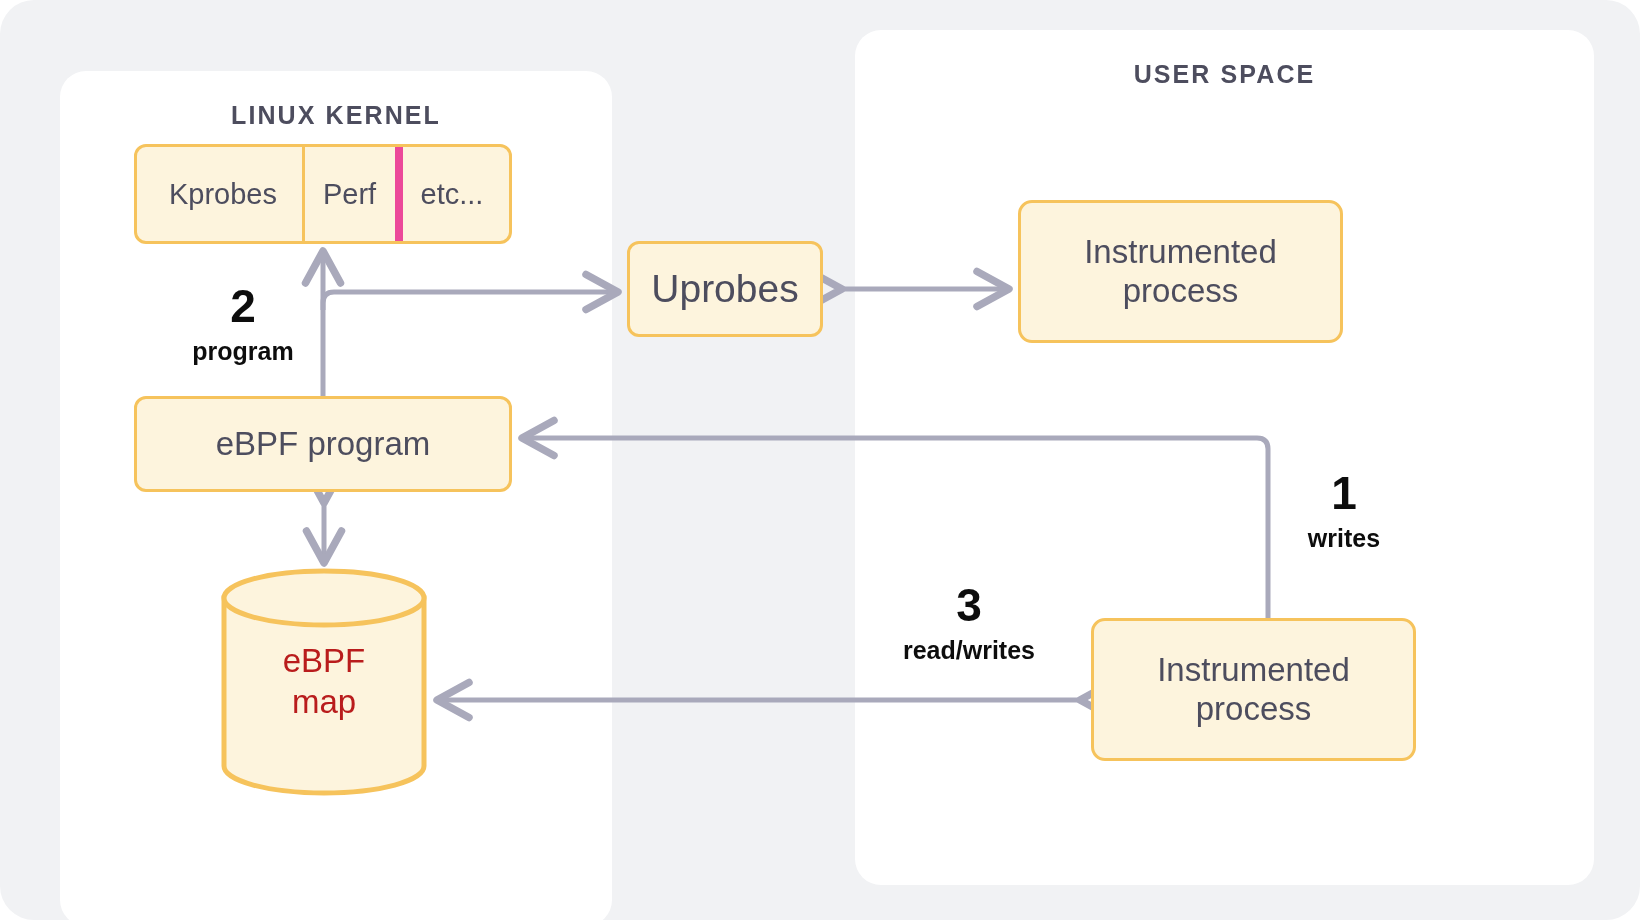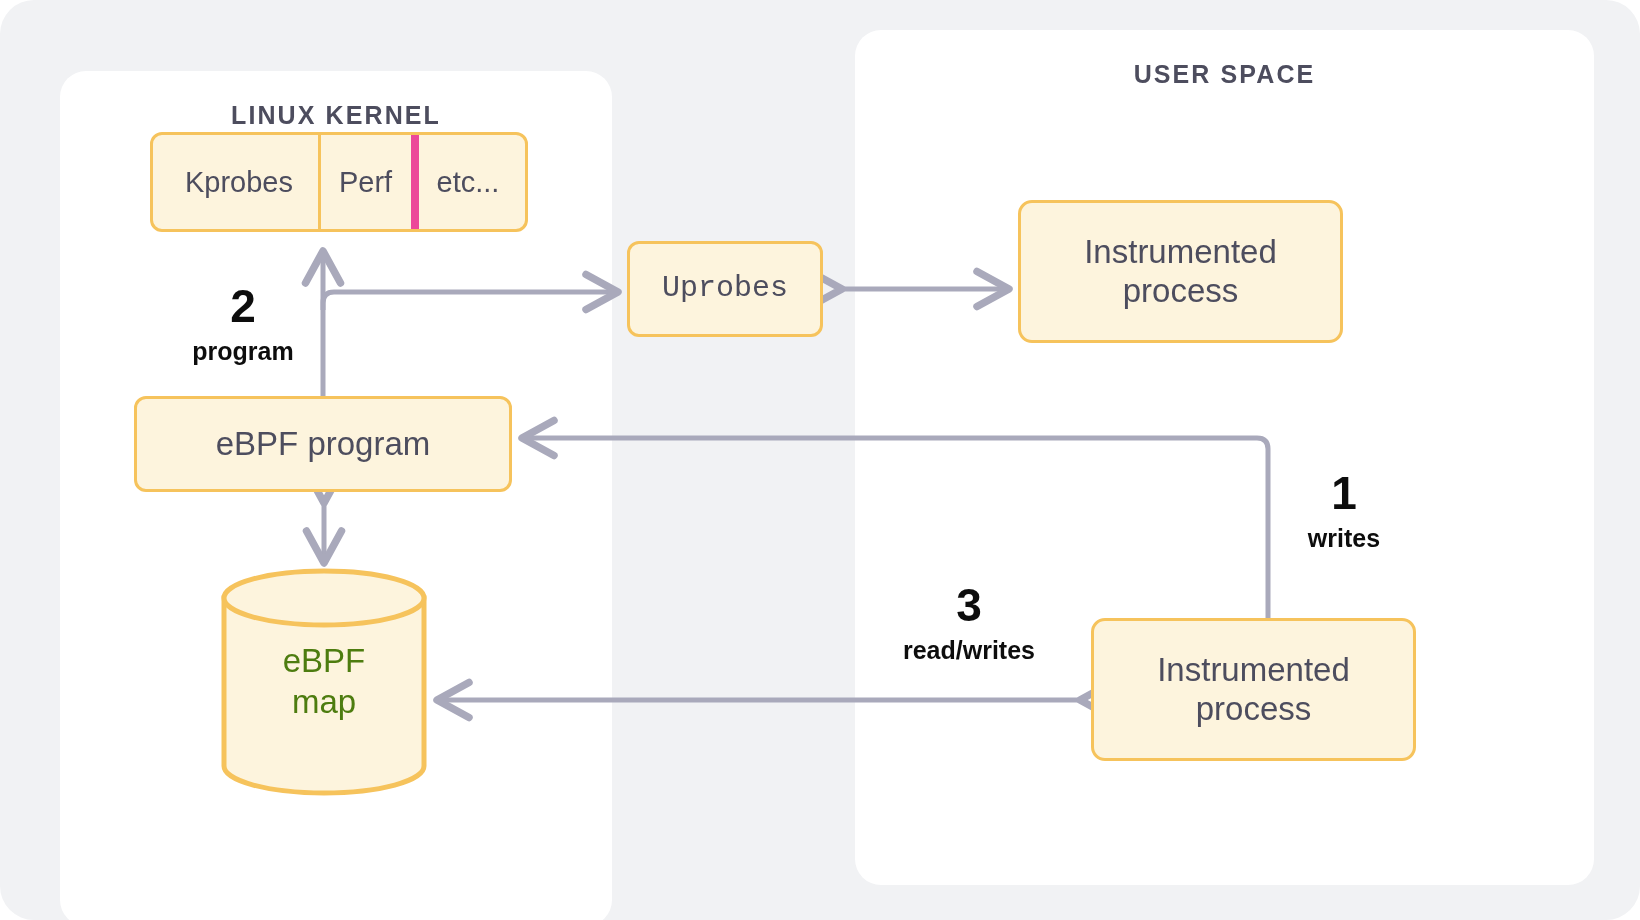--- a/index.html
+++ b/index.html
@@ -56,25 +56,24 @@
     color: #4d4d5e;
     display: flex;
     align-items: center;
     justify-content: center;
     text-align: center;
     line-height: 1.18;
   }
 
   
   #probes-box {
-    left: 134px; top: 132px; width: 378px; height: 100px;
+    left: 134px; top: 144px; width: 378px; height: 100px;
     padding: 0;
     display: flex;
     overflow: hidden;
-    margin-left: 16px;
   }
   #probes-box .cell {
     flex: 0 0 auto;
     display: flex;
     align-items: center;
     justify-content: center;
     font-size: 29px;
     color: #4d4d5e;
     height: 100%;
     box-sizing: border-box;
@@ -83,22 +82,21 @@
   #probes-box .cell.c1 { width: 93px; border-left: 3px solid #f6c35c; }
   #probes-box .cell.c2 { width: 107px; border-left: 8px solid #ec4899; }
 
   #ebpf-program {
     left: 134px; top: 396px; width: 378px; height: 96px;
     font-size: 33px;
   }
 
   #uprobes {
     left: 627px; top: 241px; width: 196px; height: 96px;
-    font-size: 30px;
-    font-family: Liberation Mono, monospace;
+    font-size: 39px;
   }
 
   #instr-top {
     left: 1018px; top: 200px; width: 325px; height: 143px;
     font-size: 33px;
     border-radius: 14px;
   }
 
   #instr-bottom {
     left: 1091px; top: 618px; width: 325px; height: 143px;
@@ -112,21 +110,21 @@
     left: 220px; top: 568px; width: 208px; height: 228px;
   }
   #ebpf-map .cyl-svg { position: absolute; left: 0; top: 0; }
   #ebpf-map .cyl-label {
     position: absolute;
     left: 0; top: 72px;
     width: 100%;
     text-align: center;
     font-size: 33px;
     line-height: 1.25;
-    color: #4d7c0f;
+    color: #b91c1c;
   }
 
   
   .step {
     position: absolute;
     text-align: center;
     color: #0d0d0d;
   }
   .step .num {
     font-size: 46px;

